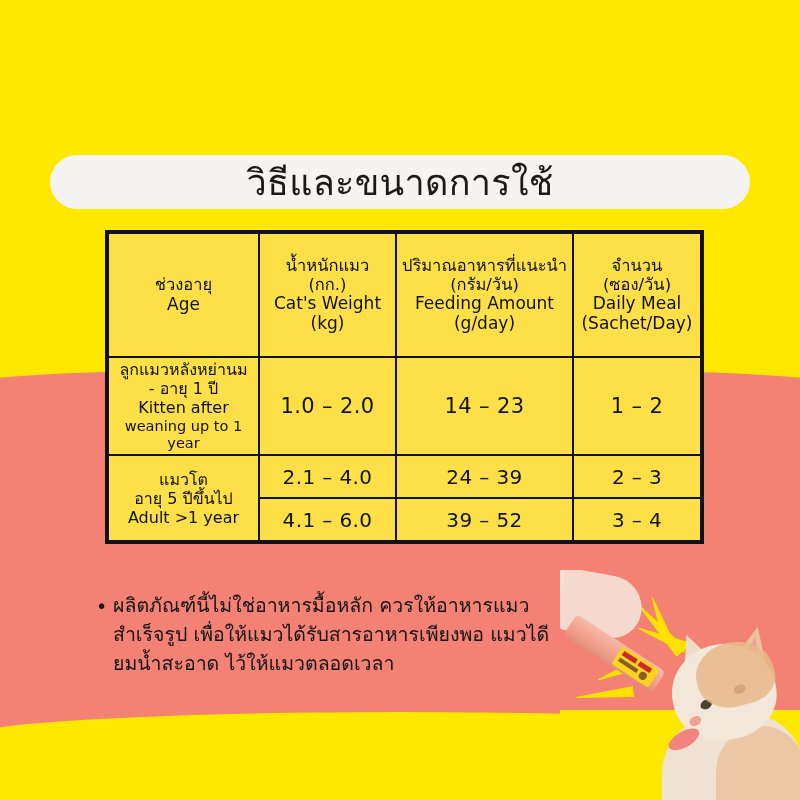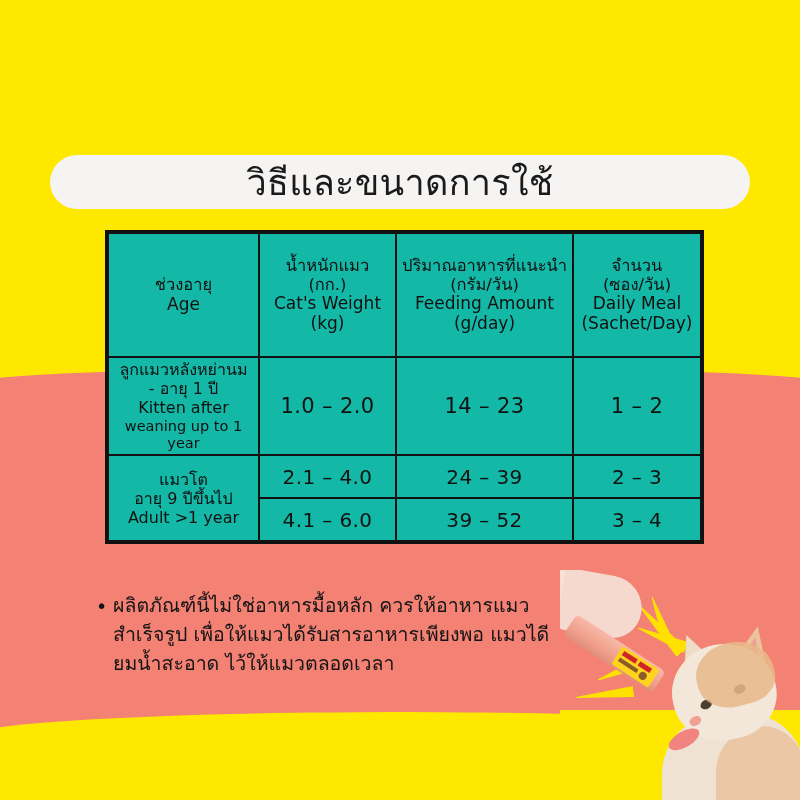--- a/index.html
+++ b/index.html
@@ -106,21 +106,21 @@
     background: #F5F4F2;
     table-layout: fixed;
     box-shadow: 0 0 0 2px #111;
   }
   .feed-table td {
     border: 2px solid #111;
     text-align: center;
     vertical-align: middle;
     color: #111;
     padding: 2px 3px;
-    background: #14b8a6;
+    background: #fde047;
   }
   .col-age   { width: 151px; }
   .col-wt    { width: 137px; }
   .col-amt   { width: 177px; }
   .col-meal  { width: 128px; }
 
   .hdr-cell {
     height: 118px;
     font-size: 16.5px;
     line-height: 1.17;
@@ -377,21 +377,21 @@
           <div class="cell-label-sm">weaning up to 1 year</div>
         </td>
         <td class="cell-value">1.0 – 2.0</td>
         <td class="cell-value">14 – 23</td>
         <td class="cell-value">1 – 2</td>
       </tr>
 
       <tr class="row-short">
         <td class="cell-label" rowspan="2">
           <div>แมวโต</div>
-          <div>อายุ 9 ปีขึ้นไป</div>
+          <div>อายุ 5 ปีขึ้นไป</div>
           <div class="en">Adult &gt;1 year</div>
         </td>
         <td class="cell-value cell-value-sm">2.1 – 4.0</td>
         <td class="cell-value cell-value-sm">24 – 39</td>
         <td class="cell-value cell-value-sm">2 – 3</td>
       </tr>
 
       <tr class="row-short">
         <td class="cell-value cell-value-sm">4.1 – 6.0</td>
         <td class="cell-value cell-value-sm">39 – 52</td>

